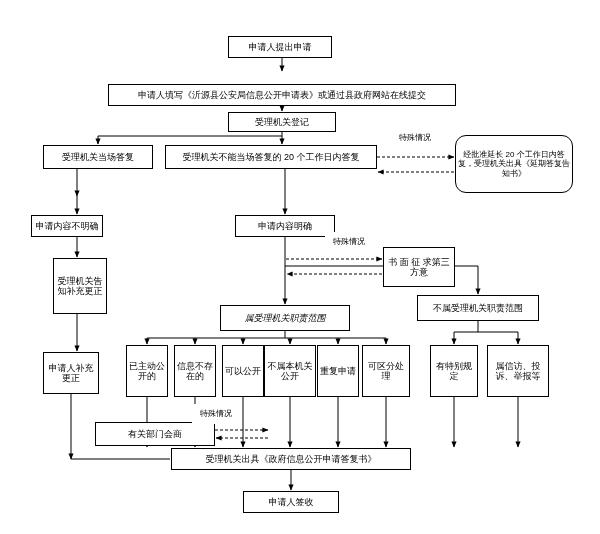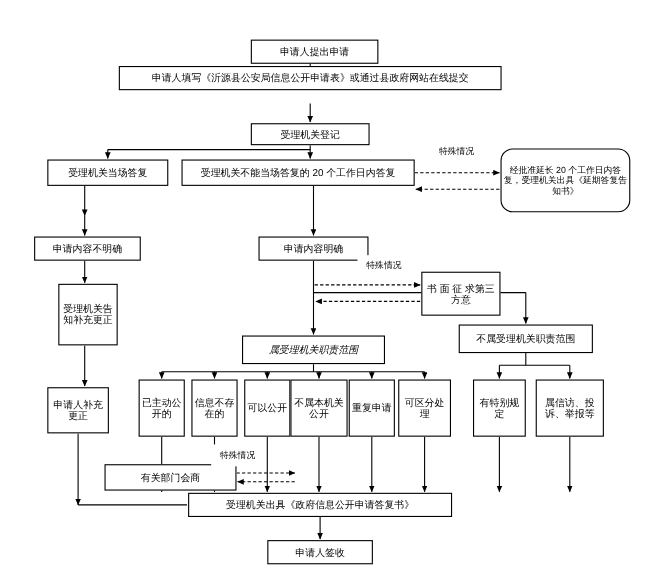--- a/index.html
+++ b/index.html
@@ -135,27 +135,27 @@
 
       <line x1="286" y1="259" x2="382" y2="259"></line>
       <line x1="382" y1="274" x2="287" y2="274"></line>
 
       <line x1="215" y1="430" x2="268" y2="430"></line>
 
       <line x1="268" y1="438" x2="216" y2="438"></line>
     </g>
   </svg>
 
-  <div class="node" style="left:228px;top:36px;width:116px;height:22px;font-size:9px;">申请人提出申请</div>
-  <div class="node" style="left:108px;top:60px;width:348px;height:22px;font-size:9px;text-align:right;">申请人填写《沂源县公安局信息公开申请表》或通过县政府网站在线提交</div>
+  <div class="node" style="left:228px;top:36px;width:104px;height:22px;font-size:9px;">申请人提出申请</div>
+  <div class="node" style="left:108px;top:84px;width:348px;height:22px;font-size:9px;text-align:right;">申请人填写《沂源县公安局信息公开申请表》或通过县政府网站在线提交</div>
   <div class="node" style="left:228px;top:112px;width:108px;height:20px;font-size:9px;">受理机关登记</div>
   <div class="node" style="left:43px;top:145px;width:110px;height:24px;font-size:9px;">受理机关当场答复</div>
   <div class="node" style="left:165px;top:145px;width:212px;height:24px;font-size:9px;">受理机关不能当场答复的 20 个工作日内答复</div>
   <div class="node" style="left:455px;top:135px;width:118px;height:58px;font-size:8px;border-radius:11px;">经批准延长 20 个工作日内答复，受理机关出具《延期答复告知书》</div>
-  <div class="node" style="left:31px;top:215px;width:97px;height:22px;font-size:9px;">申请内容不明确</div>
+  <div class="node" style="left:31px;top:215px;width:72px;height:22px;font-size:9px;">申请内容不明确</div>
   <div class="node" style="left:235px;top:215px;width:100px;height:22px;font-size:9px;">申请内容明确</div>
   <div class="node" style="left:383px;top:247px;width:72px;height:40px;font-size:9px;">书 面 征 求第三方意</div>
   <div class="node" style="left:53px;top:258px;width:54px;height:56px;font-size:9px;">受理机关告知补充更正</div>
   <div class="node" style="left:43px;top:352px;width:56px;height:42px;font-size:9px;">申请人补充更正</div>
   <div class="node" style="left:220px;top:305px;width:130px;height:26px;font-size:9px;font-style:italic;">属受理机关职责范围</div>
   <div class="node" style="left:417px;top:295px;width:122px;height:26px;font-size:9px;text-align:right;">不属受理机关职责范围</div>
   <div class="node" style="left:126px;top:345px;width:42px;height:52px;font-size:9px;">已主动公开的</div>
   <div class="node" style="left:174px;top:345px;width:42px;height:52px;font-size:9px;">信息不存在的</div>
   <div class="node" style="left:222px;top:345px;width:42px;height:52px;font-size:9px;">可以公开</div>
   <div class="node" style="left:264px;top:345px;width:52px;height:52px;font-size:9px;">不属本机关公开</div>

